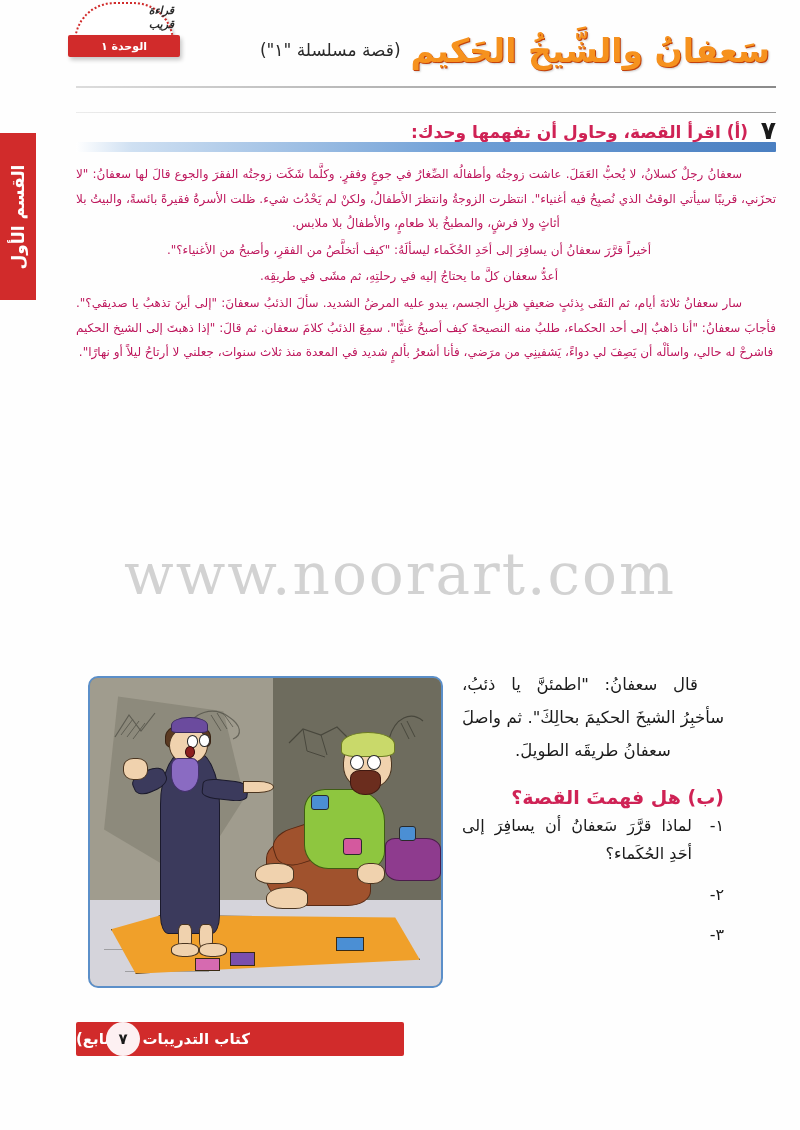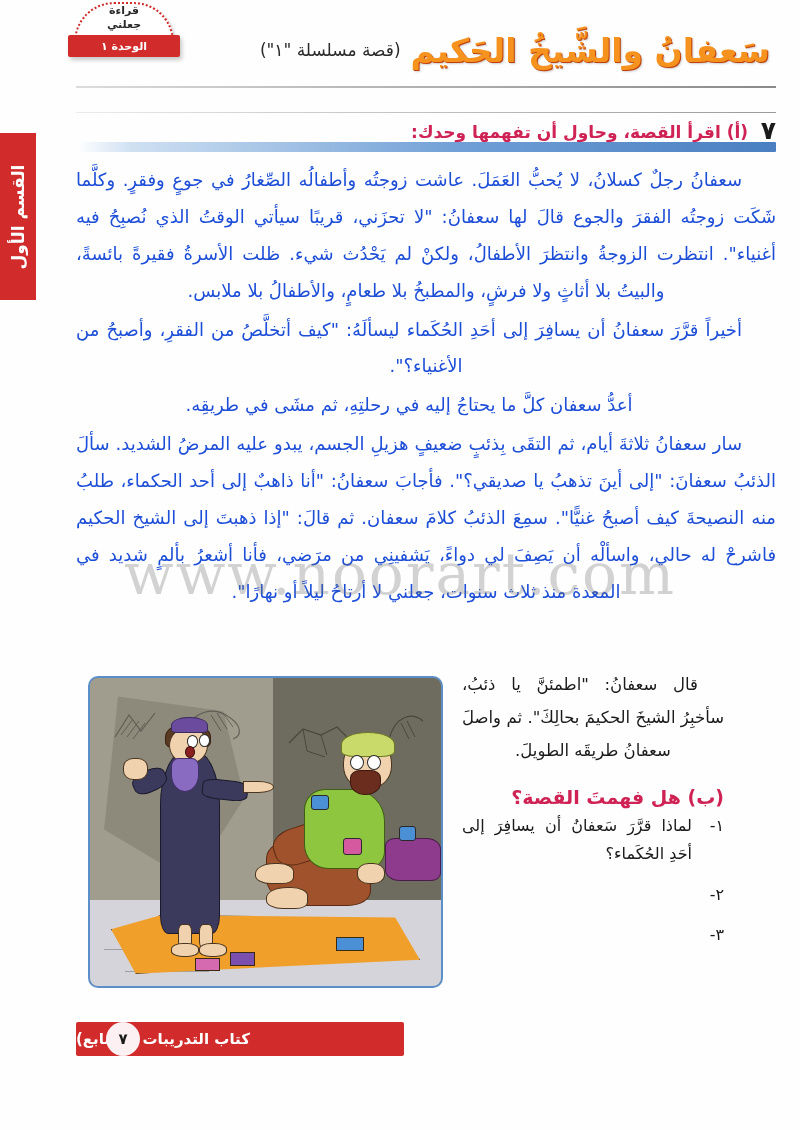--- a/index.html
+++ b/index.html
@@ -65,26 +65,27 @@
     border: 2px dotted #d12b2b;
     border-bottom: none;
     border-radius: 50px 50px 0 0;
     box-shadow: 2px 2px 3px rgba(0,0,0,0.18);
   }
   .badge-dome-text {
     position: absolute;
     left: 6px;
     top: 2px;
     width: 100px;
-    text-align: center;
+    text-align: right;
     line-height: 1.25;
     font-size: 11px;
     font-weight: bold;
     color: #2a2a2a;
     z-index: 3;
+    font-style: italic;
   }
   .badge-dome-text span { display: block; }
   .badge-bar {
     position: absolute;
     left: 0;
     top: 33px;
     width: 112px;
     height: 22px;
     background: #d12b2b;
     border-radius: 2px;
@@ -184,24 +185,24 @@
   
   .story {
     position: absolute;
     left: 76px;
     top: 162px;
     width: 700px;
     text-align: justify;
     direction: rtl;
   }
   .story p {
-    font-size: 18px;
+    font-size: 12px;
     line-height: 2.05;
     text-indent: 34px;
-    color: #1d4ed8;
+    color: #be185d;
     margin-bottom: 2px;
     text-align: justify;
     text-align-last: center;
   }
   .story p.p-short { text-align-last: center; }
 
   
   .story-narrow {
     position: absolute;
     right: 76px;
@@ -440,21 +441,21 @@
 <div class="page">
 
   <div class="side-tab">
     <span class="side-tab-label">القسم الأول</span>
   </div>
 
   <div class="unit-badge">
     <div class="badge-dome"></div>
     <div class="badge-dome-text">
       <span>قراءة</span>
-      <span>جعلني</span>
+      <span>قريب</span>
     </div>
     <div class="badge-bar">
       <span class="badge-bar-text">الوحدة ١</span>
     </div>
   </div>
 
   <div class="title-row">
     <span class="main-title">سَعفانُ والشَّيخُ الحَكيم</span>
     <span class="title-sub">(قصة مسلسلة "١")</span>
   </div>

